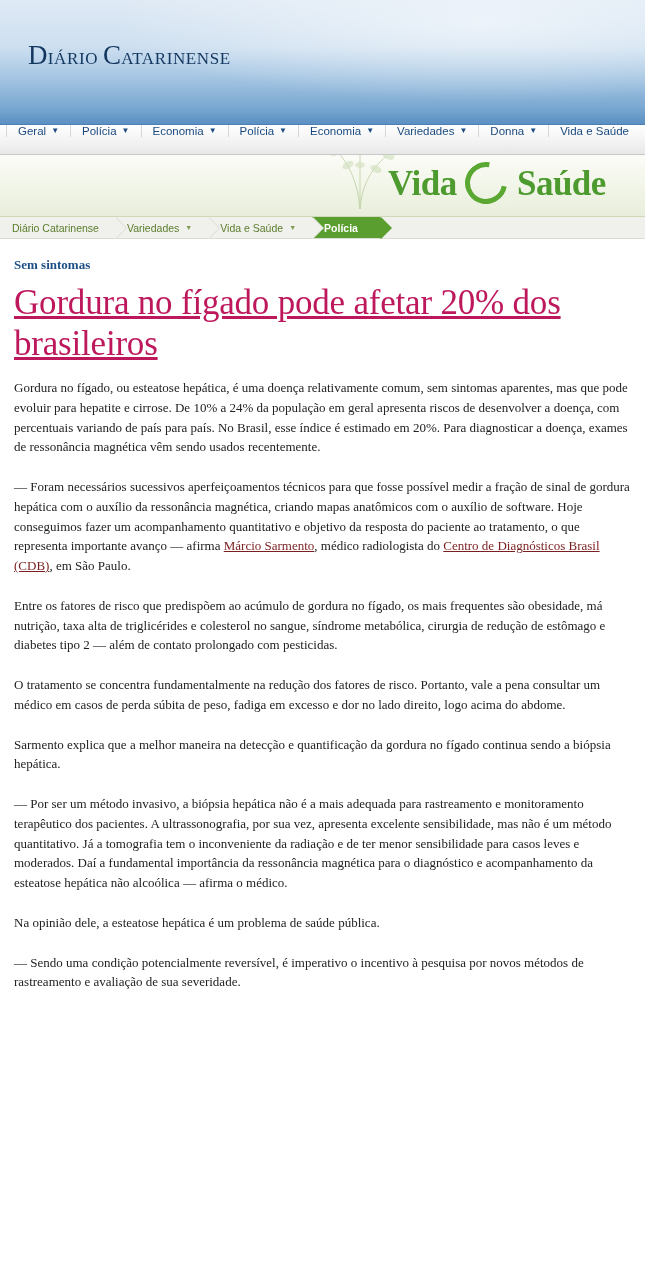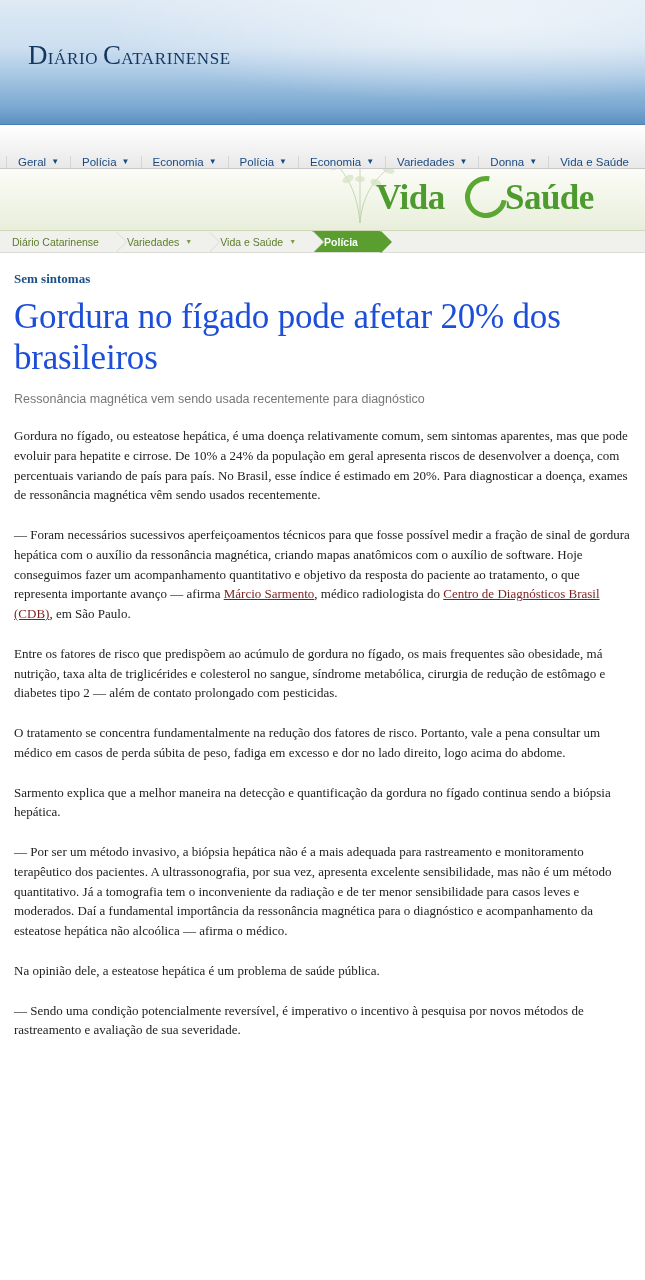--- a/index.html
+++ b/index.html
@@ -42,25 +42,25 @@
     color: #13365f;
     font-size: 27px;
     letter-spacing: 0.3px;
     white-space: nowrap;
   }
   .logo .cap { font-size: 27px; }
   .logo .sm  { font-size: 17px; letter-spacing: 0.6px; margin-top: 30px; }
 
   
   .navbar {
-    height: 44px;
+    height: 30px;
     background: linear-gradient(to bottom, #ffffff 0%, #f4f4f4 50%, #e8e8e8 100%);
     border-bottom: 1px solid #c8c8c8;
     display: flex;
-    align-items: flex-end;
+    align-items: flex-start;
     padding-left: 6px;
     font-size: 11.5px;
   }
   .navitem {
     display: flex;
     align-items: center;
     padding: 0 11px;
     color: #1b4a80;
     border-right: 1px solid #d6d6d6;
     white-space: nowrap;
@@ -84,21 +84,21 @@
     overflow: hidden;
   }
   .banner .leaves {
     position: absolute;
     left: 300px; top: -16px;
     width: 120px; height: 70px;
     opacity: .45;
   }
   .banner .bannertext {
     position: absolute;
-    left: 376px;
+    left: 388px;
     top: 9px;
     font-family: "Liberation Serif", serif;
     font-size: 35px;
     font-weight: bold;
     color: #4d9b2f;
     letter-spacing: -0.5px;
     white-space: nowrap;
   }
   .banner .ringwrap {
     position: absolute;
@@ -177,23 +177,24 @@
     font-weight: bold;
     font-size: 13px;
     color: #1c4f86;
     margin: 0 0 10px 0;
   }
   h1.headline {
     font-family: "Liberation Serif", serif;
     font-weight: normal;
     font-size: 35px;
     line-height: 1.16;
-    color: #1d4ed8;
+    color: #be185d;
     margin: 0 0 14px 0;
     letter-spacing: -0.2px;
+    text-decoration: underline;
   }
   .subhead {
     font-family: "Liberation Sans", sans-serif;
     font-size: 12.5px;
     color: #777;
     margin: 0 0 20px 0;
   }
   .body p {
     font-family: "Liberation Serif", serif;
     font-size: 13px;
@@ -291,21 +292,20 @@
       <span class="mini">▼</span>
     </div>
     <div class="crumb active">
       <span>Polícia</span>
     </div>
   </div>
 
   <div class="article">
     <div class="kicker">Sem sintomas</div>
     <h1 class="headline">Gordura no fígado pode afetar 20% dos brasileiros</h1>
-    <div class="subhead">Ressonância magnética vem sendo usada recentemente para diagnóstico</div>
 
     <div class="body">
       <p>Gordura no fígado, ou esteatose hepática, é uma doença relativamente comum, sem sintomas aparentes, mas que pode evoluir para hepatite e cirrose. De 10% a 24% da população em geral apresenta riscos de desenvolver a doença, com percentuais variando de país para país. No Brasil, esse índice é estimado em 20%. Para diagnosticar a doença, exames de ressonância magnética vêm sendo usados recentemente.</p>
 
       <p><span>— Foram necessários sucessivos aperfeiçoamentos técnicos para que fosse possível medir a fração de sinal de gordura hepática com o auxílio da ressonância magnética, criando mapas anatômicos com o auxílio de software. Hoje conseguimos fazer um acompanhamento quantitativo e objetivo da resposta do paciente ao tratamento, o que representa importante avanço — afirma </span><a href="#">Márcio Sarmento</a><span>, médico radiologista do </span><a href="#">Centro de Diagnósticos Brasil (CDB)</a><span>, em São Paulo.</span></p>
 
       <p>Entre os fatores de risco que predispõem ao acúmulo de gordura no fígado, os mais frequentes são obesidade, má nutrição, taxa alta de triglicérides e colesterol no sangue, síndrome metabólica, cirurgia de redução de estômago e diabetes tipo 2 — além de contato prolongado com pesticidas.</p>
       <p>O tratamento se concentra fundamentalmente na redução dos fatores de risco. Portanto, vale a pena consultar um médico em casos de perda súbita de peso, fadiga em excesso e dor no lado direito, logo acima do abdome.</p>
       <p>Sarmento explica que a melhor maneira na detecção e quantificação da gordura no fígado continua sendo a biópsia hepática.</p>
       <p>— Por ser um método invasivo, a biópsia hepática não é a mais adequada para rastreamento e monitoramento terapêutico dos pacientes. A ultrassonografia, por sua vez, apresenta excelente sensibilidade, mas não é um método quantitativo. Já a tomografia tem o inconveniente da radiação e de ter menor sensibilidade para casos leves e moderados. Daí a fundamental importância da ressonância magnética para o diagnóstico e acompanhamento da esteatose hepática não alcoólica — afirma o médico.</p>

